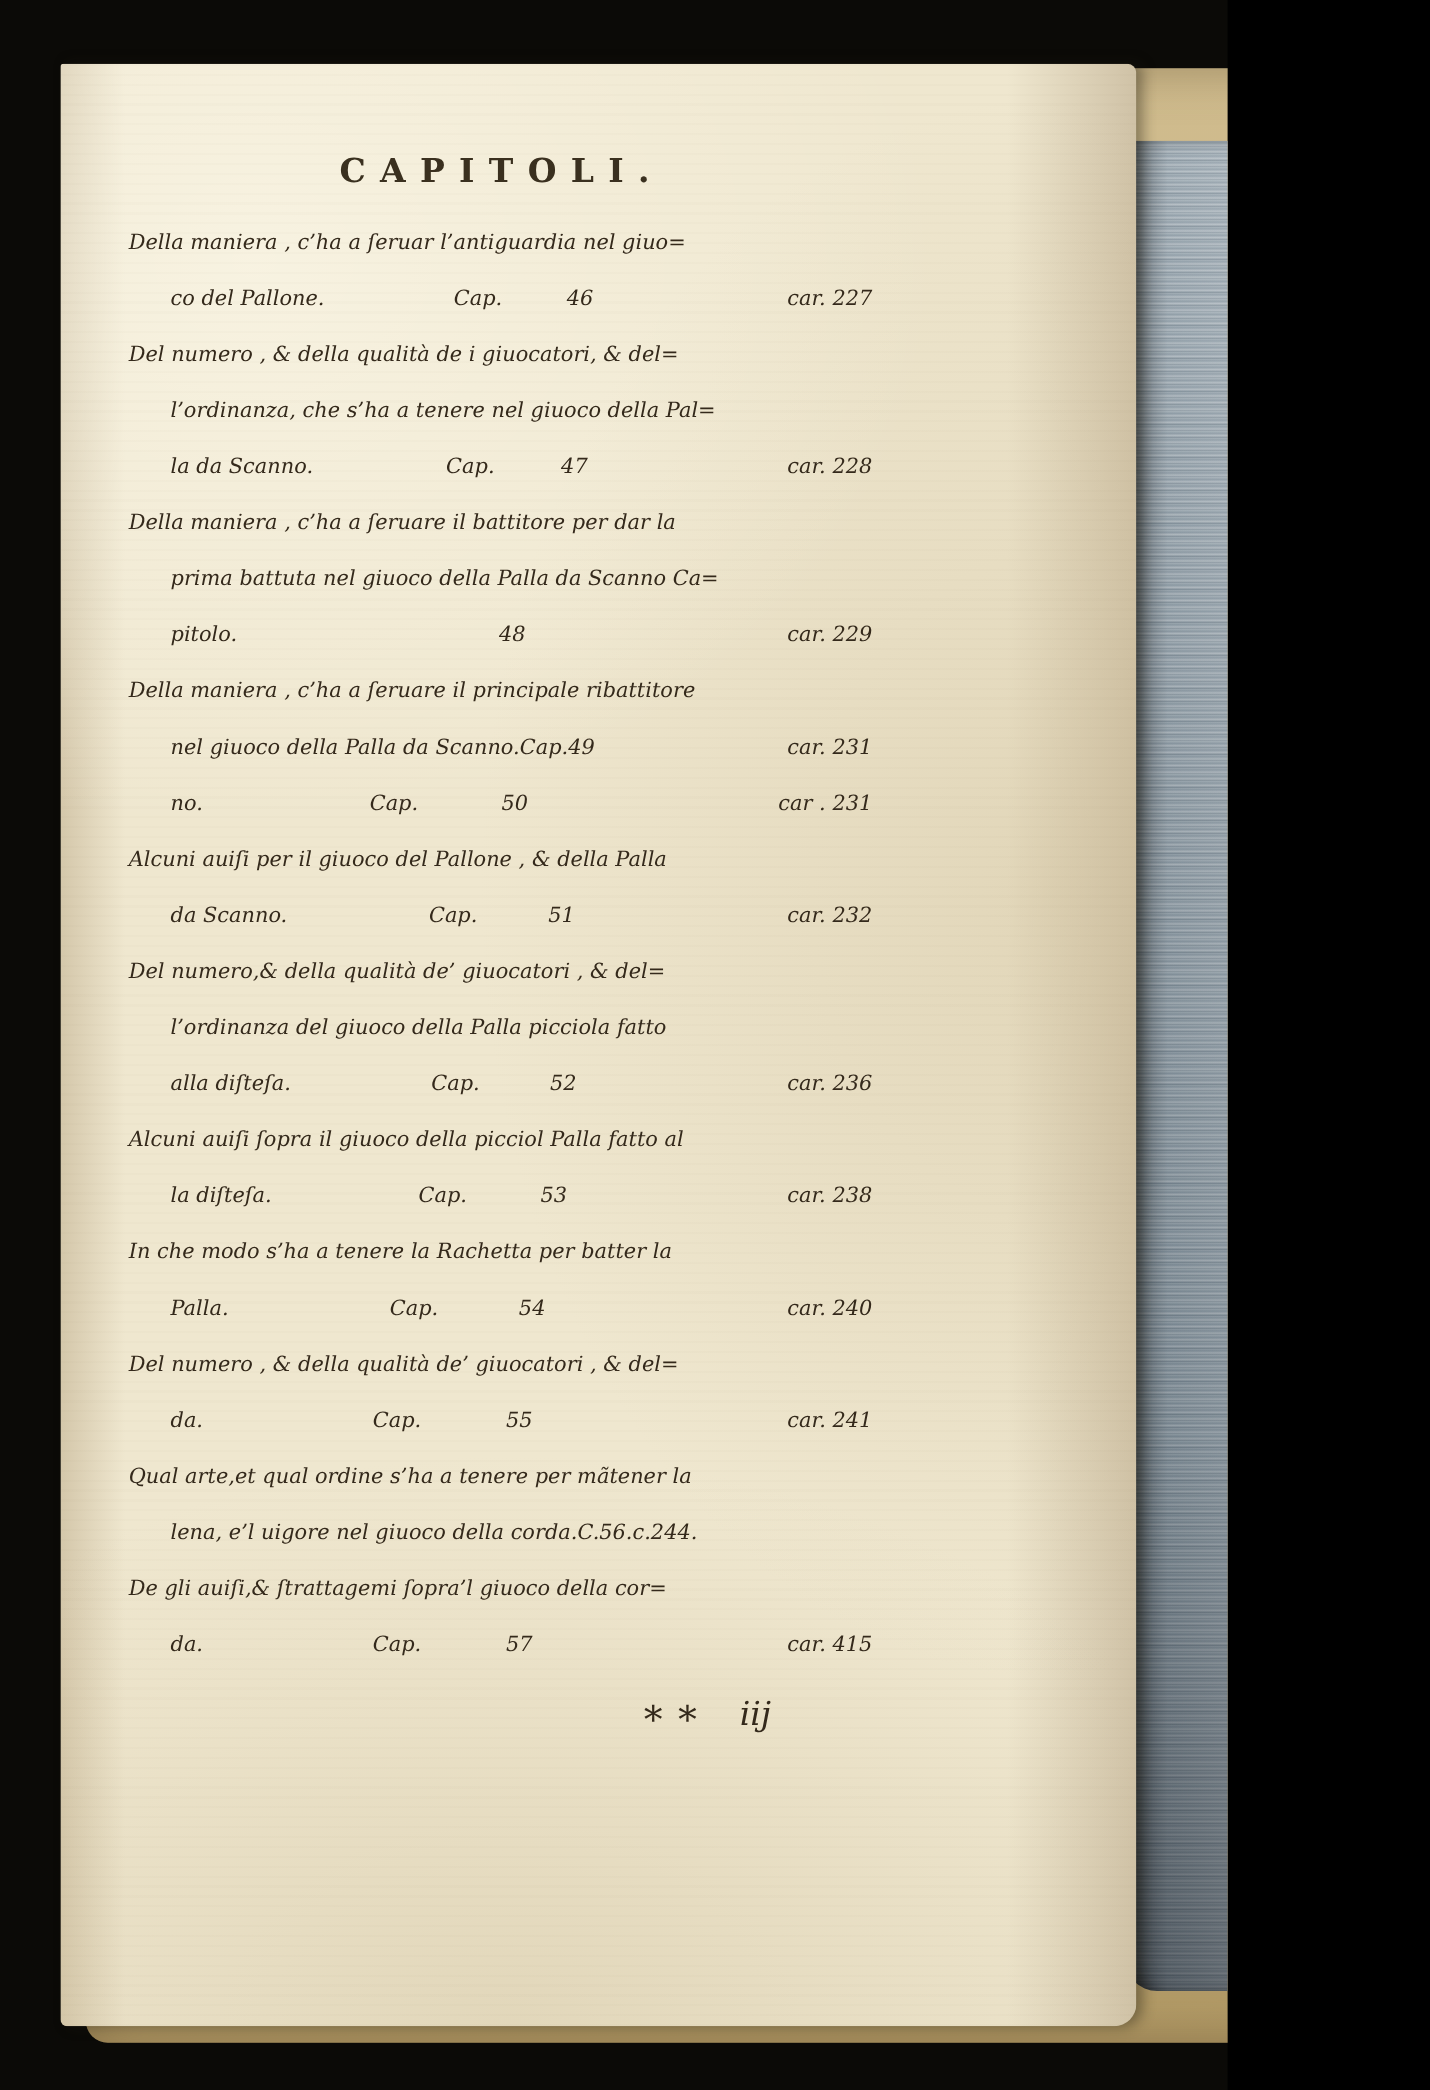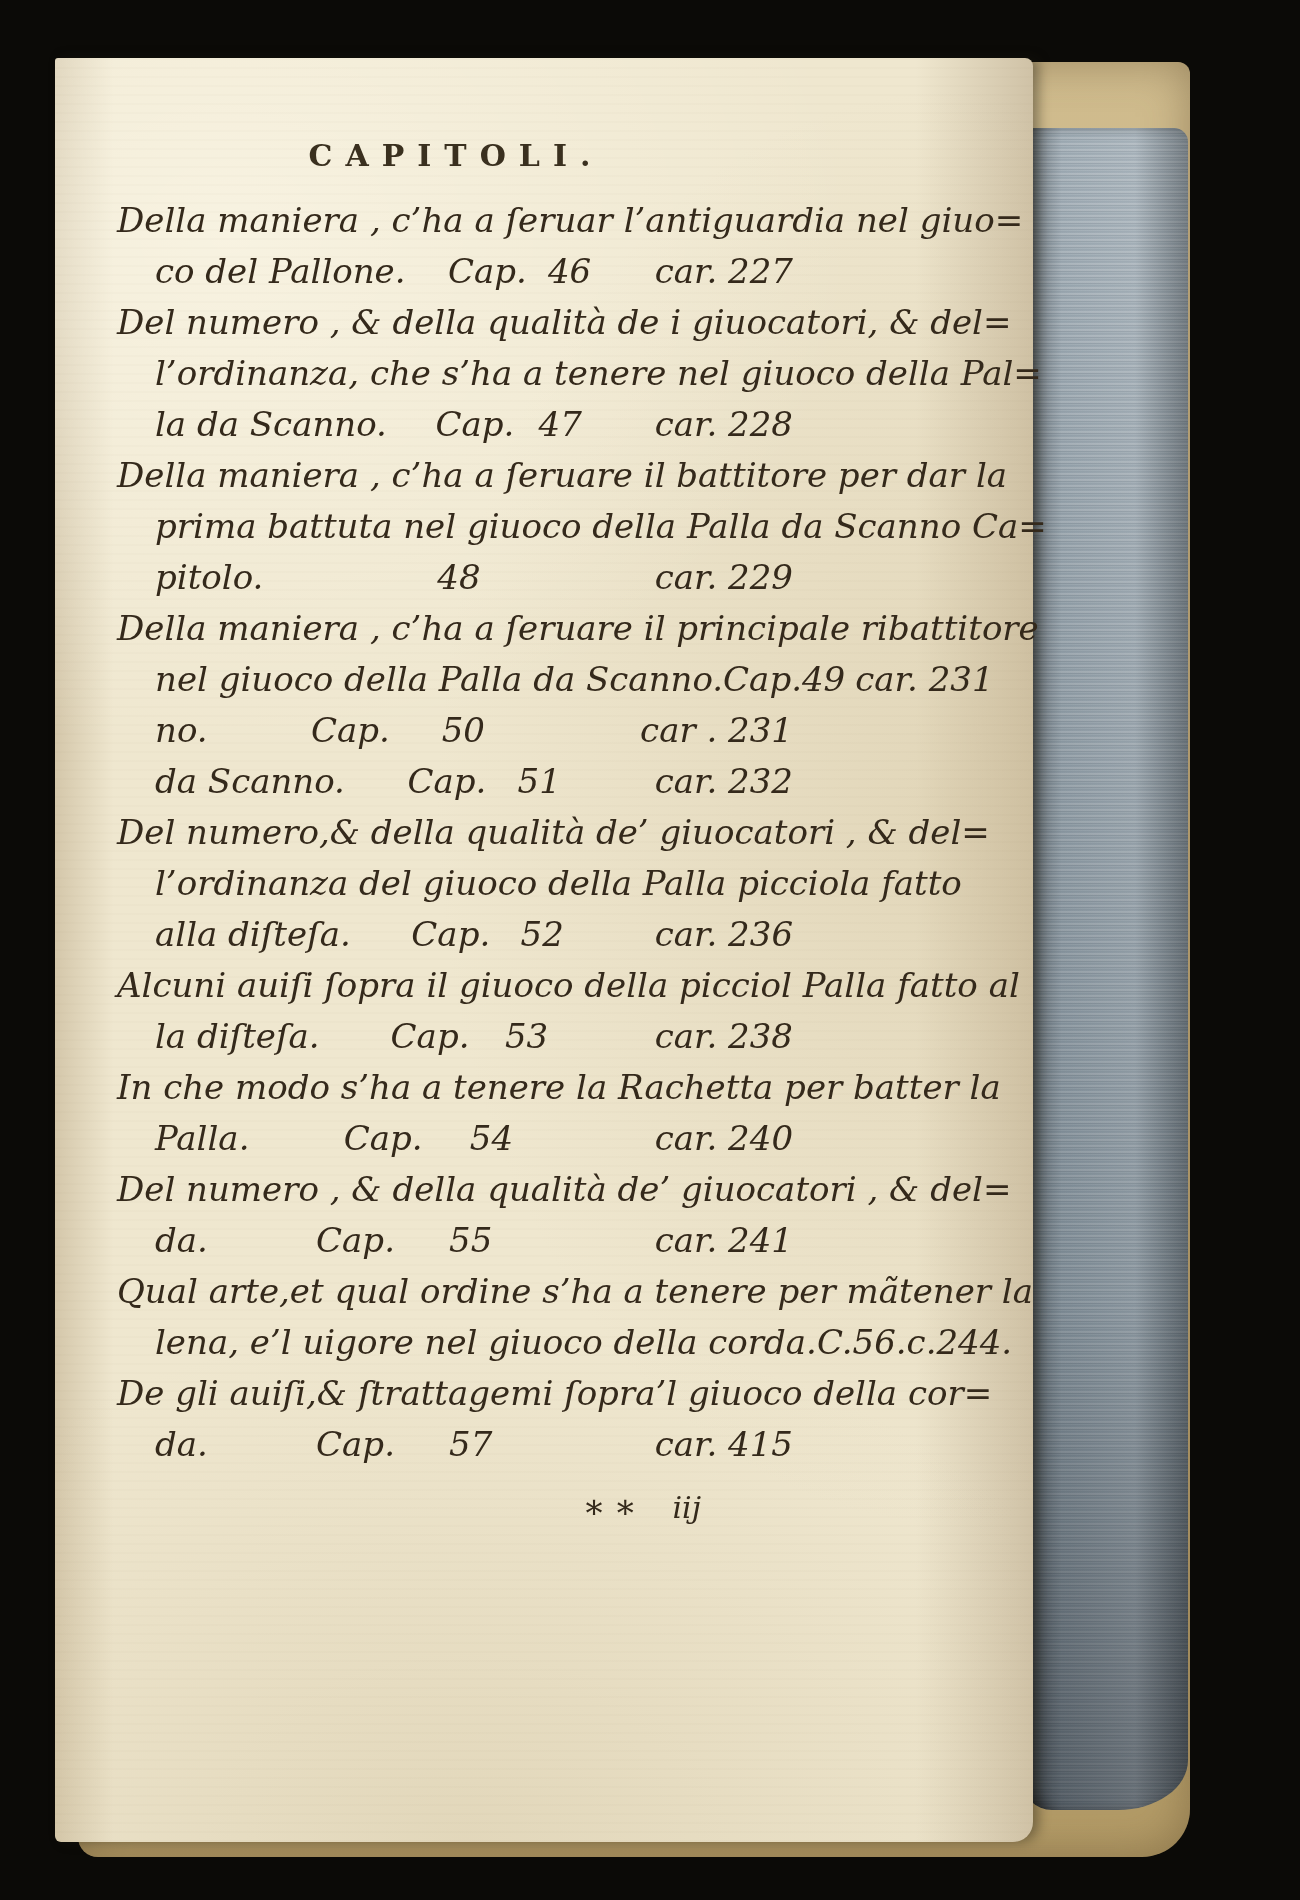--- a/index.html
+++ b/index.html
@@ -1,17 +1,17 @@
 <!DOCTYPE html>
 <html><head>
 <meta charset="utf-8">
 <style>
   html,body { margin:0; padding:0; background:#000; }
   .photo {
-    position:relative; width:1300px; height:1900px;
+    position:relative; width:1116px; height:1900px;
     background:#0b0a07; overflow:hidden;
   }
   
   .cover-tan {
     position:absolute; left:78px; top:62px; width:1112px; height:1795px;
     background:linear-gradient(to bottom,#d0bc8e,#c3ac7a 55%,#b29a66);
     border-radius:8px 12px 48px 20px;
     box-shadow:inset 0 0 46px rgba(90,70,40,.45);
   }
   
@@ -47,21 +47,21 @@
     font-family:"DejaVu Serif", serif; font-style:italic;
   }
   .title {
     font-style:normal; font-weight:600; font-size:30px; letter-spacing:13px;
     text-align:center; margin:0 0 22px 2px; color:#3a301f;
   }
   .chapter-list { }
   .entry { }
   .line {
     display:flex; align-items:baseline; height:51px;
-    font-size:34px; white-space:pre; line-height:51px;
+    font-size:19px; white-space:pre; line-height:51px;
   }
   .line.indent { padding-left:38px; }
   .t { flex-shrink:0; }
   .sp { flex-grow:1; min-width:10px; }
   .cap,.num,.car { flex-shrink:0; }
   .footer {
     display:flex; justify-content:flex-end; align-items:baseline;
     padding-right:92px; gap:28px; margin-top:16px;
     font-size:30px; color:#34291b;
   }
@@ -94,20 +94,21 @@
             <div class="line indent"><span class="t">pitolo.</span><span class="sp" style="flex-grow: 3;"></span><span class="num">48</span><span class="sp" style="flex-grow: 3;"></span><span class="car">car. 229</span></div>
           </div>
           <div class="entry">
             <div class="line"><span class="t">Della maniera , c’ha a ſeruare il principale ribattitore</span></div>
             <div class="line indent"><span class="t">nel giuoco della Palla da Scanno.Cap.49</span><span class="sp" style="flex-grow: 3;"></span><span class="car">car. 231</span></div>
           </div>
           <div class="entry">
             <div class="line indent"><span class="t">no.</span><span class="sp" style="flex-grow: 2;"></span><span class="cap">Cap.</span><span class="sp" style="flex-grow: 1;"></span><span class="num">50</span><span class="sp" style="flex-grow: 3;"></span><span class="car">car . 231</span></div>
           </div>
           <div class="entry">
+            <div class="line"><span class="t">Alcuni auiſi per il giuoco del Pallone , &amp; della Palla</span></div>
             <div class="line indent"><span class="t">da Scanno.</span><span class="sp" style="flex-grow: 2;"></span><span class="cap">Cap.</span><span class="sp" style="flex-grow: 1;"></span><span class="num">51</span><span class="sp" style="flex-grow: 3;"></span><span class="car">car. 232</span></div>
           </div>
           <div class="entry">
             <div class="line"><span class="t">Del numero,&amp; della qualità de’ giuocatori , &amp; del=</span></div>
             <div class="line indent"><span class="t">l’ordinanza del giuoco della Palla picciola fatto</span></div>
             <div class="line indent"><span class="t">alla diſteſa.</span><span class="sp" style="flex-grow: 2;"></span><span class="cap">Cap.</span><span class="sp" style="flex-grow: 1;"></span><span class="num">52</span><span class="sp" style="flex-grow: 3;"></span><span class="car">car. 236</span></div>
           </div>
           <div class="entry">
             <div class="line"><span class="t">Alcuni auiſi ſopra il giuoco della picciol Palla fatto al</span></div>
             <div class="line indent"><span class="t">la diſteſa.</span><span class="sp" style="flex-grow: 2;"></span><span class="cap">Cap.</span><span class="sp" style="flex-grow: 1;"></span><span class="num">53</span><span class="sp" style="flex-grow: 3;"></span><span class="car">car. 238</span></div>

